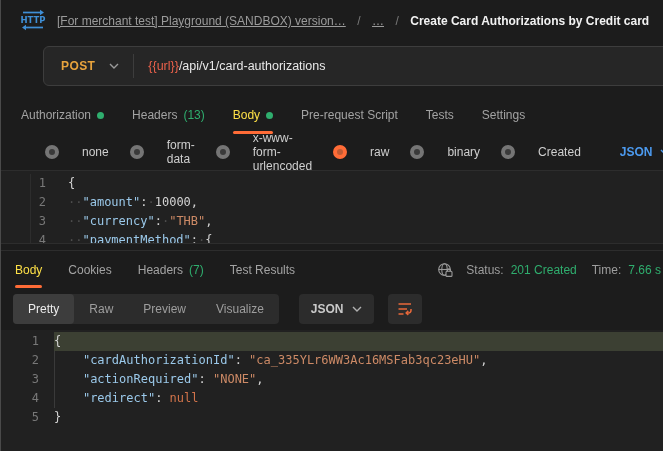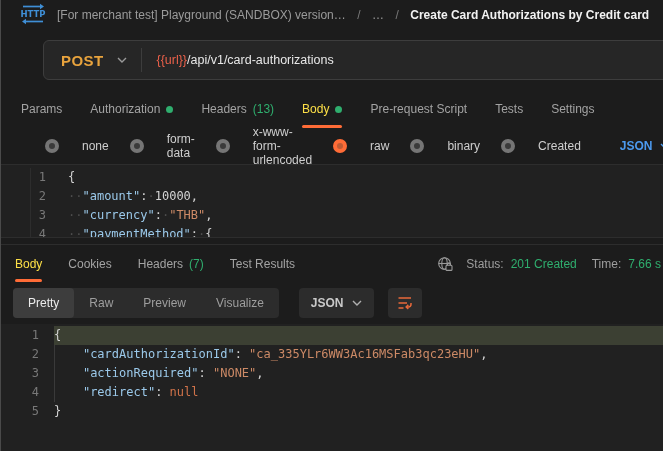--- a/index.html
+++ b/index.html
@@ -7,31 +7,31 @@
   body {
     background:var(--bg);
     font-family:"Liberation Sans","DejaVu Sans",sans-serif;
     color:#d0d0d0;
     overflow:hidden;
     display:flex; flex-direction:column;
     border-left:1px solid #4a4a4a;
     position:relative;
   }
   
-  .crumb-row { display:flex; align-items:center; gap:10px; padding:3px 14px 11px 18px; flex:none; }
-  .crumb { font-size:12px; color:#9b9b9b; white-space:nowrap; }
+  .crumb-row { display:flex; align-items:center; gap:10px; padding:9px 14px 11px 18px; flex:none; }
+  .crumb { font-size:12px; color:#9b9b9b; white-space:nowrap;text-decoration:underline; }
   .crumb-sep { font-size:12px; color:#7a7a7a; margin:0 7px; }
   .crumb-current { font-size:12px; font-weight:700; color:#f2f2f2; white-space:nowrap; }
   
   .url-row {
     flex:none; height:40px; margin:4px -8px 10px 42px;
     background:var(--input-bg); border:1px solid #3d3d3d; border-radius:6px;
     display:flex; align-items:center;
   }
-  .method { font-size:15px; font-weight:700; letter-spacing:.4px; color:var(--method); padding:0 14px 0 17px; }
+  .method { font-size:12px; font-weight:700; letter-spacing:.4px; color:var(--method); padding:0 14px 0 17px; }
   .method-chevron { color:#9a9a9a; display:flex; padding-right:14px; }
   .url-divider { width:1px; height:24px; background:#3d3d3d; flex:none; }
   .url-text { font-size:12.5px; color:#e8e8e8; padding-left:14px; white-space:nowrap; }
   .url-var { color:var(--variable); }
   
   .tabs { display:flex; align-items:stretch; flex:none; }
   .req-tabs { height:38px; padding-left:20px; gap:28px; }
   .resp-tabs { height:38px; padding:0 14px; gap:26px; border-top:1px solid #2d2d2d; margin-top:6px; }
   .tab { position:relative; display:flex; align-items:center; gap:6px; font-size:12px; color:#a3a3a3; cursor:default; }
   .tab.active { color:#fde047; }
@@ -100,23 +100,20 @@
     <svg width="10" height="6" viewBox="0 0 10 6">
         <path d="M1 1 L5 5 L9 1" stroke="currentColor" stroke-width="1.4" fill="none"></path>
       </svg>
   </span>
   <span class="url-divider"></span>
   <span class="url-text"><span class="url-var">{{url}}</span><span>/api/v1/card-authorizations</span></span>
 </div>
 
 <div class="tabs req-tabs">
     <div class="tab">
-      <span class="tab-label">Params</span>
-    </div>
-    <div class="tab">
       <span class="tab-label">Authorization</span>
       <span class="tab-dot"></span>
     </div>
     <div class="tab">
       <span class="tab-label">Headers</span>
       <span class="tab-count">(13)</span>
     </div>
     <div class="tab active">
       <span class="tab-label">Body</span>
       <span class="tab-dot"></span>

